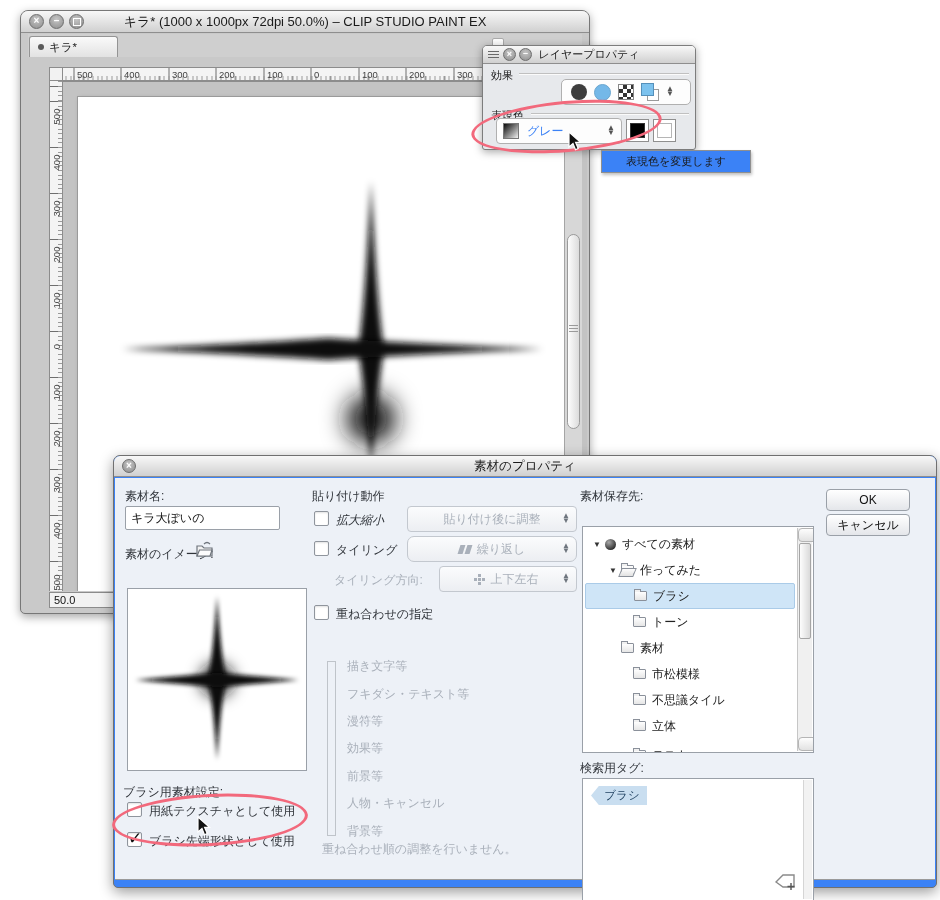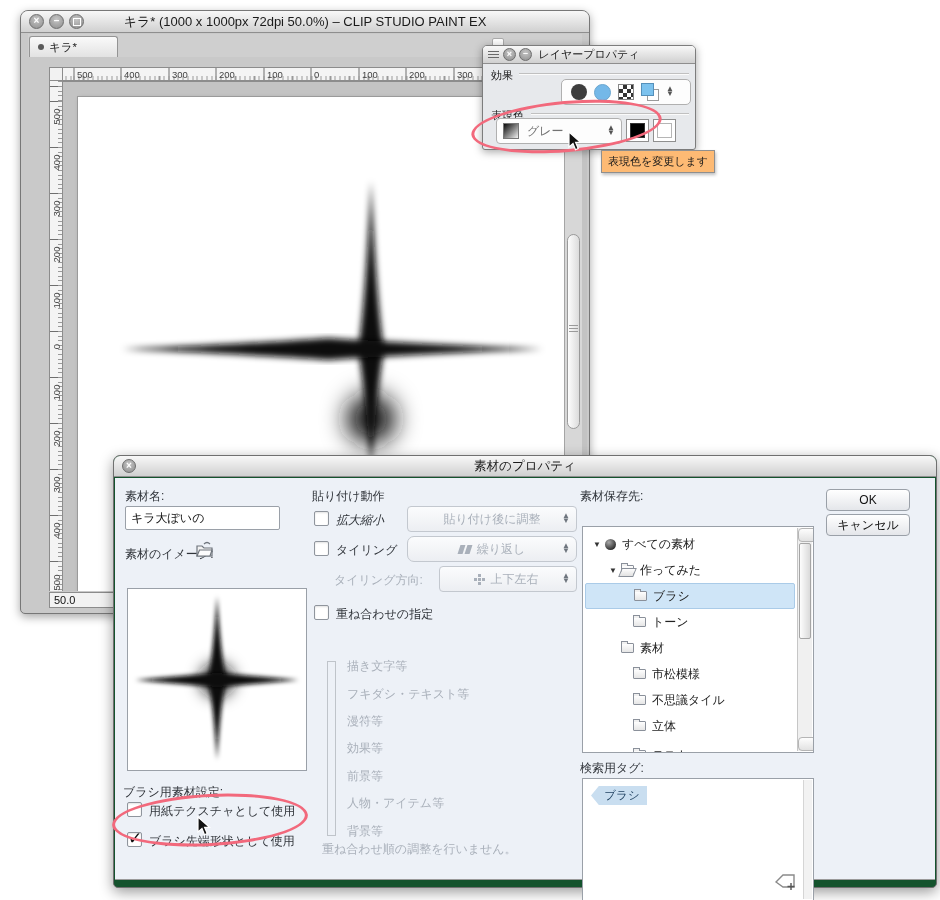--- a/index.html
+++ b/index.html
@@ -89,31 +89,31 @@
     background:repeating-conic-gradient(#333 0 25%,#fff 0 50%); background-size:8px 8px; }
   .fx-squares{ position:relative; width:18px; height:18px; }
   .fx-squares .back{ position:absolute; right:0; bottom:0; width:12px; height:12px; background:#fff; border:1px solid #9a9a9a; }
   .fx-squares .front{ position:absolute; left:0; top:0; width:13px; height:13px; background:#7cc2ee; border:1px solid #5590ba; }
   .stepper{ display:flex; flex-direction:column; align-items:center; line-height:.62; color:#555; font-size:8px; }
   .stepper::before{ content:"▲"; } .stepper::after{ content:"▼"; }
   .expr-dd{ position:absolute; left:13px; top:72px; width:126px; height:26px; background:#fdfdfd;
     border:1px solid #b0b0b0; border-radius:4px; display:flex; align-items:center; padding:0 6px; }
   .grad-chip{ width:16px; height:16px; border:1px solid #777;
     background:linear-gradient(135deg,#0a0a0a,#f2f2f2); margin-right:8px; }
-  .expr-dd .val{ font-size:12px; color:#737373; flex:1; }
+  .expr-dd .val{ font-size:12px; color:#3b82f6; flex:1; }
   .swatch{ position:absolute; top:73px; width:23px; height:23px; background:#fff; border:1px solid #8f8f8f;
     display:flex; align-items:center; justify-content:center; }
   .swatch .inner{ width:15px; height:15px; border:1px solid #b5b5b5; }
   .swatch.black .inner{ background:#000; border-color:#333; }
-  .tooltip{ position:absolute; left:601px; top:150px; z-index:6; background:#fdba74;
-    border:1px solid #8f8f8f; font-size:11px; color:#1a1a1a; padding:3px 6px; box-shadow:1px 2px 3px rgba(0,0,0,.25);font-family:Liberation Serif, serif; }
+  .tooltip{ position:absolute; left:601px; top:150px; z-index:6; background:#3b82f6;
+    border:1px solid #8f8f8f; font-size:11px; color:#1a1a1a; padding:3px 24px; box-shadow:1px 2px 3px rgba(0,0,0,.25);font-family:Liberation Serif, serif; }
 
   
   .dialog{ position:absolute; left:113px; top:455px; width:824px; height:433px;
-    background:#14532d; border:1px solid #707070; border-radius:7px 7px 5px 5px;
+    background:#3b82f6; border:1px solid #707070; border-radius:7px 7px 5px 5px;
     box-shadow:0 4px 14px rgba(0,0,0,.4); z-index:10; }
   .dialog .titlebar{ height:21px; border-radius:6px 6px 0 0; padding-left:8px; }
   .dialog .tbar-title{ font-size:12.5px; }
   .dialog .win-btn{ width:14px; height:14px; }
   .dlg-body{ position:absolute; left:1px; right:1px; top:22px; bottom:7px; background:#edf1f7;
     border-bottom:1px solid #9a9a9a; }
   .lbl{ position:absolute; font-size:12px; color:#30343a; white-space:nowrap; }
   .lbl.dim, .dim{ color:#a9b0ba; }
   .txt-input{ position:absolute; background:#fff; border:1px solid #9aa0a8; border-radius:2px;
     font-size:12px; color:#111; padding:3px 5px; }
@@ -339,21 +339,21 @@
         <div class="stepper"></div>
       </div>
       <div class="checkbox" style="left:199px;top:127px;"></div>
       <div class="lbl" style="left:221px;top:128px;">重ね合わせの指定</div>
       <div class="bracket"></div>
       <div class="cat" style="top:180px;">描き文字等</div>
       <div class="cat" style="top:208px;">フキダシ・テキスト等</div>
       <div class="cat" style="top:235px;">漫符等</div>
       <div class="cat" style="top:262px;">効果等</div>
       <div class="cat" style="top:290px;">前景等</div>
-      <div class="cat" style="top:317px;">人物・アイテム等</div>
+      <div class="cat" style="top:317px;">人物・キャンセル</div>
       <div class="cat" style="top:345px;">背景等</div>
       <div class="lbl dim" style="left:207px;top:363px;">重ね合わせ順の調整を行いません。</div>
 
       <div class="lbl" style="left:465px;top:10px;">素材保存先:</div>
       <div class="tree-box">
         <div class="tree-row" style="top:4px;padding-left:10px;">
           <span class="tri">▼</span>
           <span class="sphere"></span>
           <span>すべての素材</span>
         </div>

